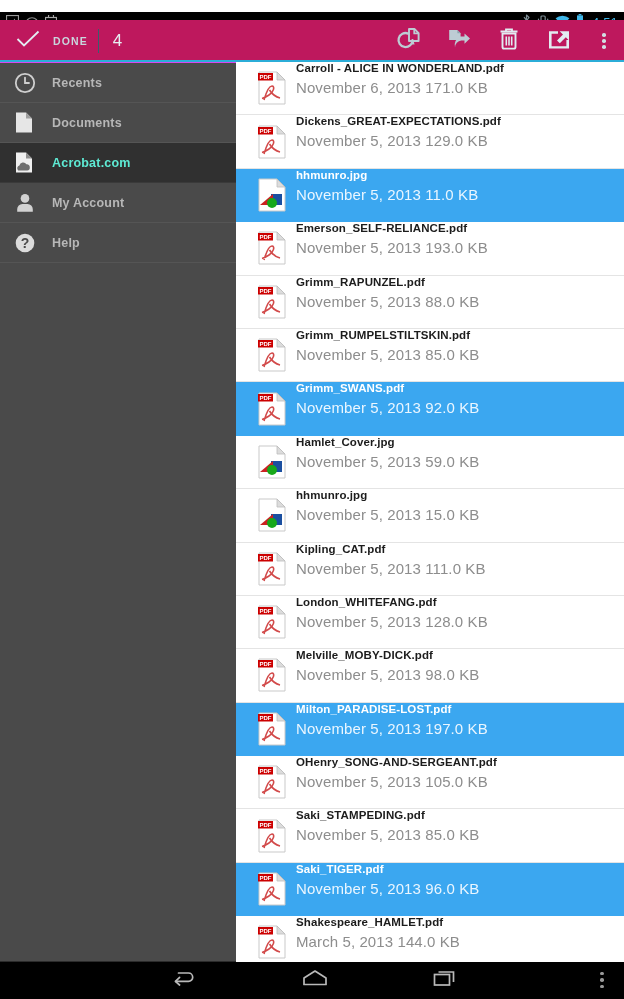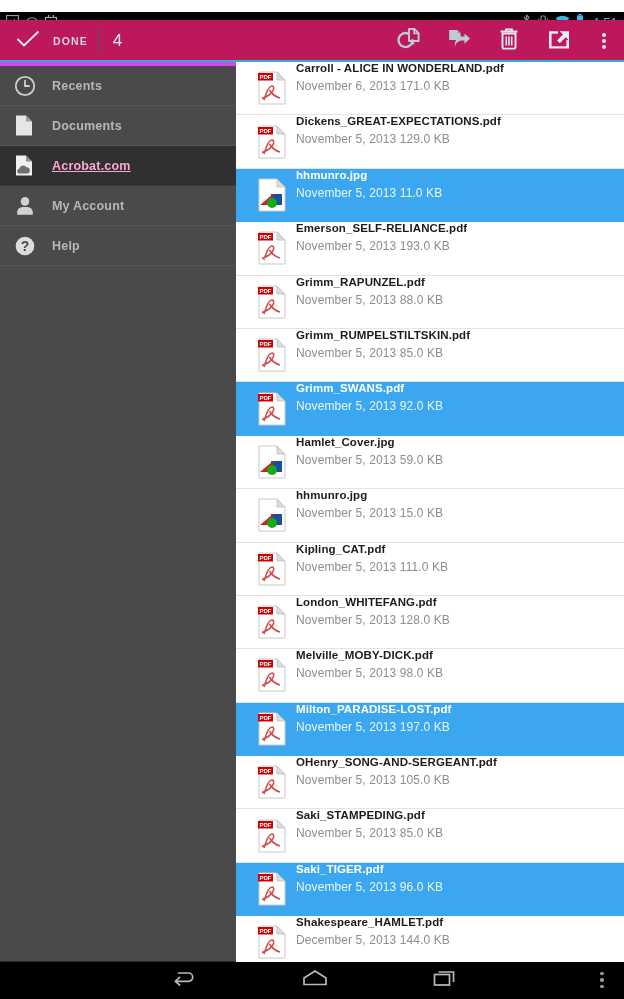--- a/index.html
+++ b/index.html
@@ -44,46 +44,46 @@
   .ab-btn {
     width: 50px; height: 42px; display: flex; align-items: center; justify-content: center;
   }
   .ab-btn.kebab { width: 40px; }
   .kebab-dots { display: flex; flex-direction: column; gap: 2.5px; align-items: center; }
   .kebab-dots i { display: block; width: 3.5px; height: 3.5px; background: #d2dde3; border-radius: 50%; }
 
   
   .sidebar {
     position: absolute; top: 62px; left: 0; width: 264px; height: 899px;
-    background: #4a4a4a; border-top: 4px solid #d946ef;
+    background: #4a4a4a; border-top: 1px solid #d946ef;
   }
   .side-item {
     position: relative; height: 40px; display: flex; align-items: center;
     padding-left: 14px; border-bottom: 1px solid #555;
   }
   .side-item.active { background: #303030; border-bottom-color: #3a3a3a; }
   .side-ico { width: 34px; display: flex; align-items: center; justify-content: flex-start; }
   .side-label { color: #b7b7b7; font-size: 12.5px; font-weight: bold; letter-spacing: .2px; padding-left: 4px; }
-  .side-item.active .side-label { color: #f9a8d4; text-decoration: underline; }
+  .side-item.active .side-label { color: #5eead4; }
   .sidebar-fill { height: 1px; }
 
   
   .listpane {
     position: absolute; top: 62px; left: 236px; width: 388px; height: 899px;
     background: #ffffff; overflow: hidden;
   }
   .row {
     position: relative; height: 53.4px; display: flex; 
     padding-left: 14px; border-bottom: 1px solid #e4e4e4; background: #fff;
   }
   .row.sel { background: #3ba7f0; border-bottom-color: #3ba7f0; }
   .row-ico { width: 44px; flex: none; display: flex; align-items: center; justify-content: center; }
   .row-text { display: flex; flex-direction: column; gap: 5px; padding-left: 2px; }
   .row-name { font-size: 11.5px; font-weight: bold; color: #1c1c1c; letter-spacing: .1px; }
-  .row-meta { font-size: 12px; color: #8d8d8d; letter-spacing: .1px; }
+  .row-meta { font-size: 15px; color: #8d8d8d; letter-spacing: .1px; }
   .row.sel .row-name { color: #ffffff; }
   .row.sel .row-meta { color: #eaf6ff; }
 
   
   .navbar {
     position: absolute; bottom: 0; left: 0; width: 624px; height: 38px;
     background: #000; display: flex; align-items: center;
   }
   .nav-strip {
     position: absolute; top: 0; left: 0; width: 624px; height: 1px;
@@ -538,21 +538,21 @@
             <path d="M2 1 h18 L28 9 V33 H2 Z" fill="#ffffff" stroke="#c9c9c9" stroke-width="1"></path>
             <path d="M20 1 V9 H28 Z" fill="#dcdcdc" stroke="#bdbdbd" stroke-width="0.8"></path>
             <rect x="1" y="2" width="15" height="7.5" fill="#cc0000"></rect>
             <text x="8.5" y="8.4" font-size="6" font-weight="bold" fill="#ffffff" text-anchor="middle" font-family="Liberation Sans, sans-serif">PDF</text>
             <path d="M7 29 C9 22 12 15 15 15 C18 15 17 21 12 24 C9 26 7 27 5 27.5" fill="none" stroke="#d24a4a" stroke-width="1.6"></path>
             <path d="M12.5 19 C15 23 19 26 23 27" fill="none" stroke="#d24a4a" stroke-width="1.6"></path>
           </svg>
         </span>
         <div class="row-text">
           <div class="row-name">Shakespeare_HAMLET.pdf</div>
-          <div class="row-meta">December 5, 2013  144.0 KB</div>
+          <div class="row-meta">March 5, 2013  144.0 KB</div>
         </div>
       </div>
     </div>
 
   <div class="navbar">
     <div class="nav-strip">
       <span class="a"></span>
         <span class="b"></span>
     </div>
 

